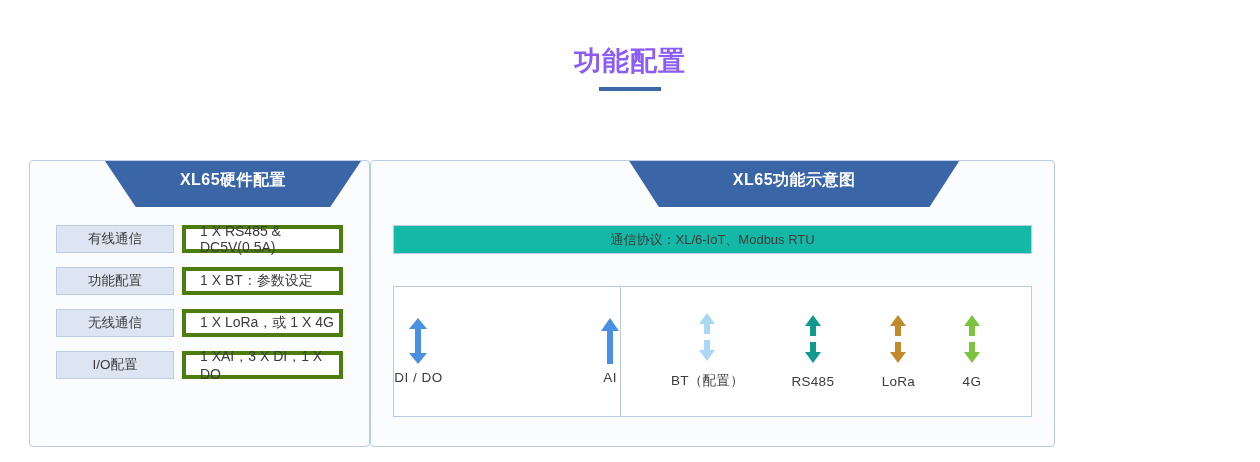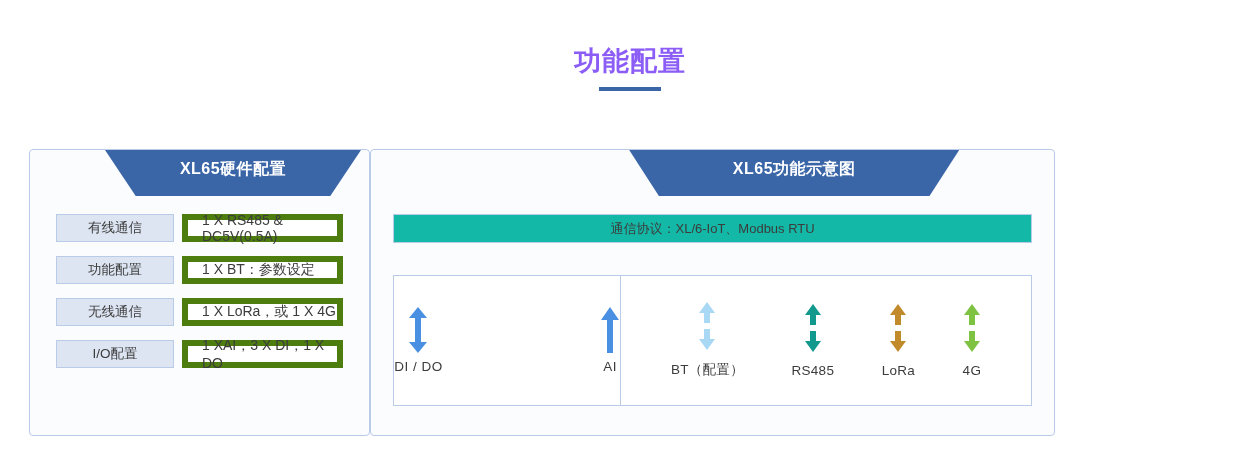--- a/index.html
+++ b/index.html
@@ -32,21 +32,21 @@
   #title-underline {
     width: 62px;
     height: 4px;
     background: #3a66a8;
     margin: 9px auto 0 auto;
   }
 
   
   #panels {
     position: absolute;
-    top: 141px;
+    top: 152px;
     left: 0;
     width: 1084px;
     display: flex;
     justify-content: space-between;
     padding: 8px 29px;
     box-sizing: border-box;
   }
 
   .panel {
     position: relative;
@@ -108,21 +108,21 @@
     align-items: center;
     justify-content: center;
     font-size: 13.5px;
     color: #3c3c3c;
     box-sizing: border-box;
   }
   .spec-value {
     flex: 1;
     margin-left: 8px;
     background: #ffffff;
-    border: 6px solid #4d7c0f;
+    border: 4px solid #4d7c0f;
     display: flex;
     align-items: center;
     padding-left: 14px;
     font-size: 14px;
     color: #3c3c3c;
     box-sizing: border-box;
   }
 
   
   #protocol-bar {

